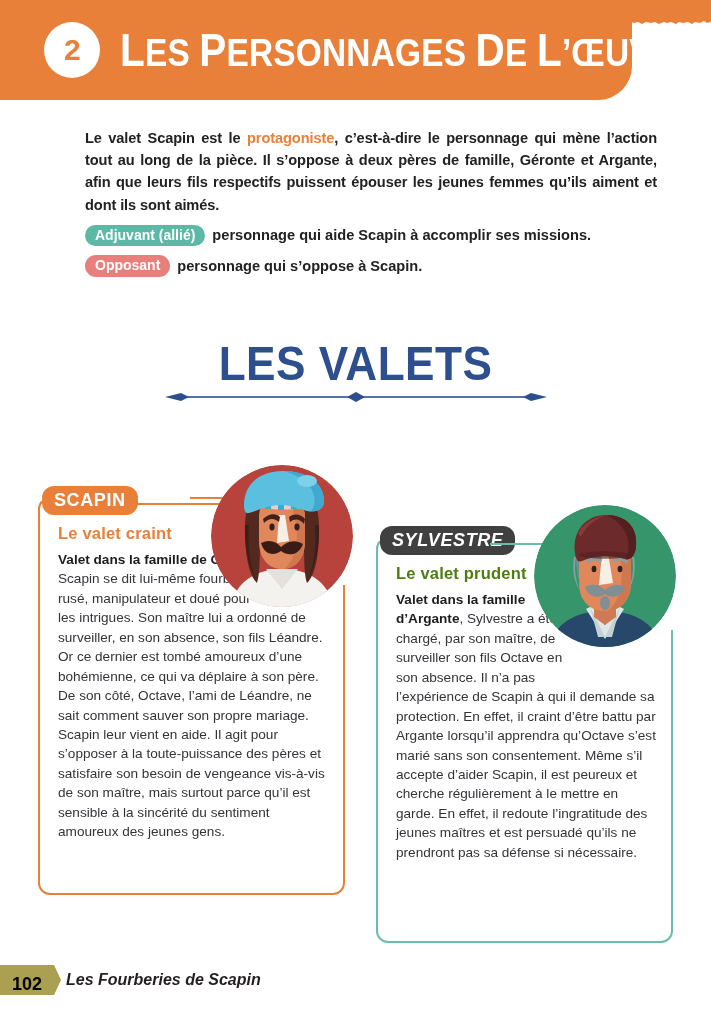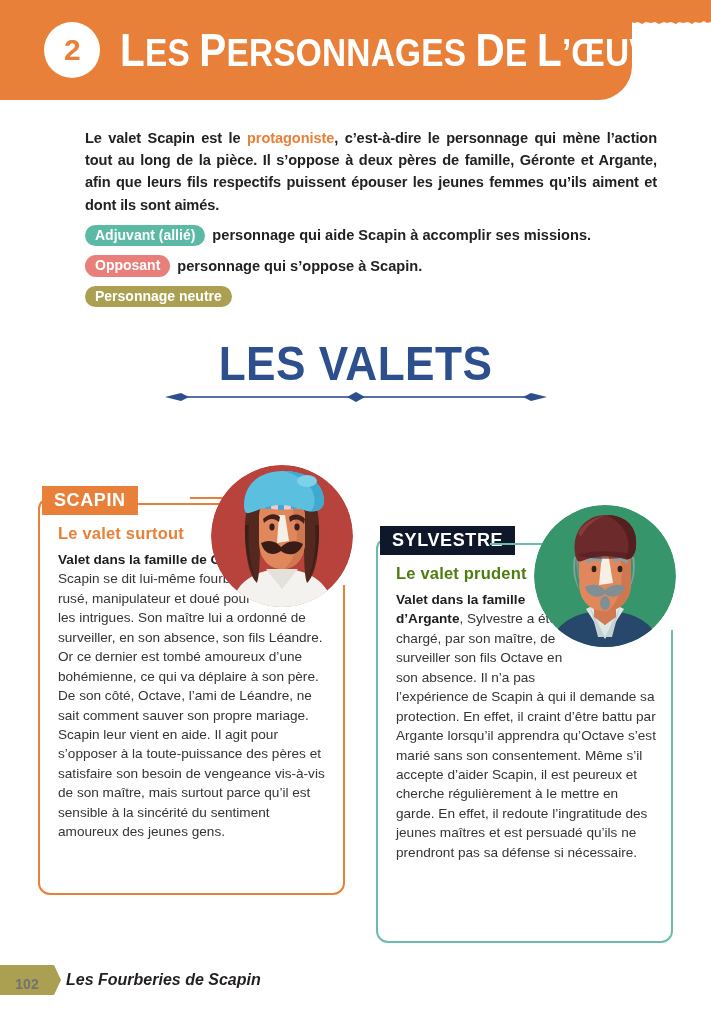--- a/index.html
+++ b/index.html
@@ -93,29 +93,29 @@
   .card.teal { border-color: #6bbcad; }
 
   .card-scapin { left: 38px; top: 497px; width: 307px; height: 398px; }
   .card-sylvestre { left: 376px; top: 537px; width: 297px; height: 406px; }
 
   
   .notch { position: absolute; background: #ffffff; }
 
   .badge {
     position: absolute;
-    color: #ffffff; border-radius: 0;
+    color: #ffffff; border-radius: 12px;
     font-size: 18px; font-weight: bold;
     font-family: "Liberation Sans Narrow", "Liberation Sans", sans-serif;
     letter-spacing: 0.6px;
     padding: 4px 12px 5px;
     white-space: nowrap; line-height: 1.12;
   }
   .badge-orange { background: #e8803a; }
-  .badge-teal   { background: #0f172a; }
+  .badge-teal   { background: #404040; font-style: italic; }
   .badge-line {
     position: absolute; height: 2px;
   }
   .badge-line.orange { background: #e8803a; }
   .badge-line.teal { background: #6bbcad; }
 
   .card-sub {
     position: absolute;
     font-size: 16.5px; font-weight: bold;
     font-family: "Liberation Sans Narrow", "Liberation Sans", sans-serif;
@@ -145,21 +145,21 @@
   .footer-tab {
     position: absolute; left: 0; top: 965px; width: 62px; height: 30px;
     background: #ab9f51;
   }
   .footer-tab-notch {
     position: absolute; left: 54px; top: 965px; width: 14px; height: 30px;
   }
   .footer-num {
     position: absolute; left: 0; top: 965px; width: 54px; height: 38px;
     display: flex; align-items: center; justify-content: center;
-    color: #737373; font-size: 14px; font-weight: bold;
+    color: #000000; font-size: 18px; font-weight: bold;
     font-family: "Liberation Sans Narrow", "Liberation Sans", sans-serif;
   }
   .footer-text {
     position: absolute; left: 66px; top: 965px; height: 30px;
     display: flex; align-items: center;
     font-size: 16px; font-style: italic; font-weight: 600; color: #231f20;
   }
 </style>
 </head>
 <body>
@@ -181,24 +181,20 @@
     <p class="just"><span>Le valet Scapin est le </span><span class="hl">protagoniste</span><span>, c’est-à-dire le personnage qui mène l’action tout au long de la pièce. Il s’oppose à deux pères de famille, Géronte et Argante, afin que leurs fils respectifs puissent épouser les jeunes femmes qu’ils aiment et dont ils sont aimés.</span></p>
 
     <div class="legend-row">
       <span class="pill pill-ally">Adjuvant (allié)</span>
       <span>personnage qui aide Scapin à accomplir ses missions.</span>
     </div>
     <div class="legend-row">
       <span class="pill pill-opp">Opposant</span>
       <span>personnage qui s’oppose à Scapin.</span>
     </div>
-    <div class="legend-row">
-      <span class="pill pill-neut">Personnage neutre</span>
-      <span></span>
-    </div>
   </div>
 
   <div class="section-title">LES VALETS</div>
   <div class="divider">
     <svg width="382" height="14" viewBox="0 0 382 14">
       <path fill="#2d4f8e" d="M0,7 L16,3 L24,7 L16,11 Z"></path>
       <path fill="#2d4f8e" d="M182,7 L191,2 L200,7 L191,12 Z"></path>
       <path fill="#2d4f8e" d="M382,7 L366,3 L358,7 L366,11 Z"></path>
       <rect x="16" y="6.2" width="350" height="1.6" fill="#2d4f8e"></rect>
     </svg>
@@ -206,21 +202,21 @@
 
   <div class="card card-scapin"></div>
 
   <div class="notch" style="left:40px; top:495px; width:150px; height:6px;"></div>
 
   <div class="notch" style="left:300px; top:495px; width:48px; height:90px;"></div>
 
   <div class="badge badge-orange" style="left:42px; top:486px;">SCAPIN</div>
   <div class="badge-line orange" style="left:130px; top:503px; width:180px;"></div>
 
-  <div class="card-sub sub-orange" style="left:58px; top:524px;">Le valet surtout</div>
+  <div class="card-sub sub-orange" style="left:58px; top:524px;">Le valet craint</div>
 
   <div class="card-body" style="left:58px; top:550px; width:272px;">
     <span class="float-right" style="shape-outside:none; width:62px; height:56px;"></span>
     <b>Valet dans la famille de Géronte</b><span>, Scapin se dit lui-même fourbe, rusé, manipulateur et doué pour les intrigues. Son maître lui a ordonné de surveiller, en son absence, son fils Léandre. Or ce dernier est tombé amoureux d’une bohémienne, ce qui va déplaire à son père. De son côté, Octave, l’ami de Léandre, ne sait comment sauver son propre mariage. Scapin leur vient en aide. Il agit pour s’opposer à la toute-puissance des pères et satisfaire son besoin de vengeance vis-à-vis de son maître, mais surtout parce qu’il est sensible à la sincérité du sentiment amoureux des jeunes gens.</span>
   </div>
 
   <div class="portrait p-scapin">
     <svg width="142" height="142" viewBox="0 0 142 142">
       <circle cx="71" cy="71" r="71" fill="#b8433c"></circle>
 

